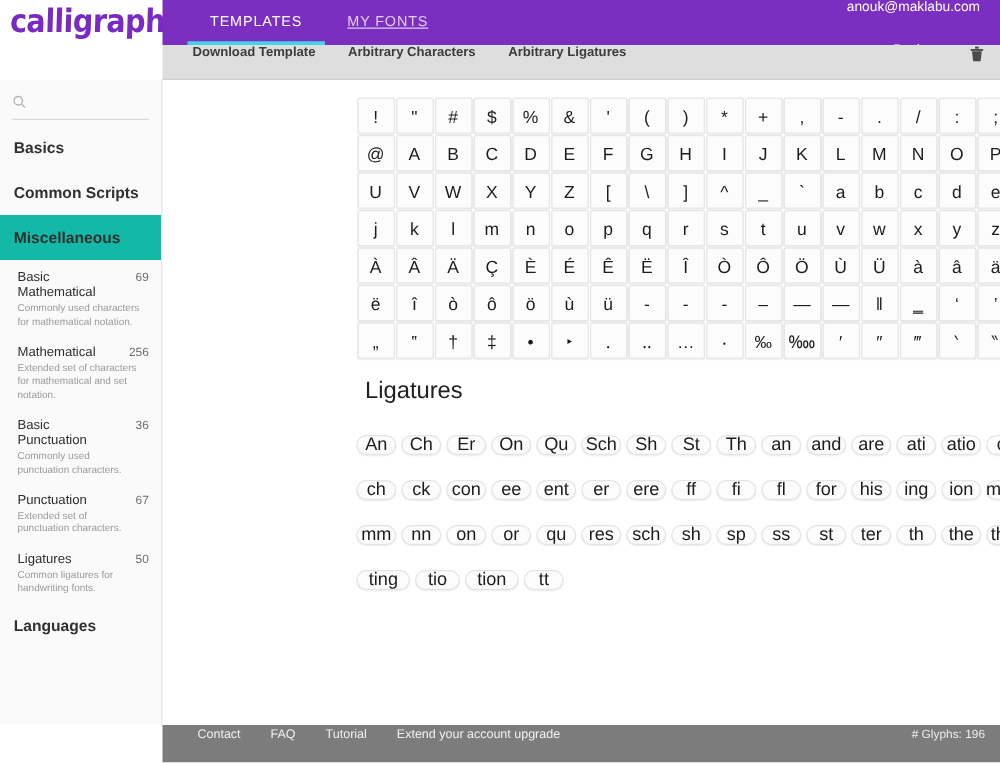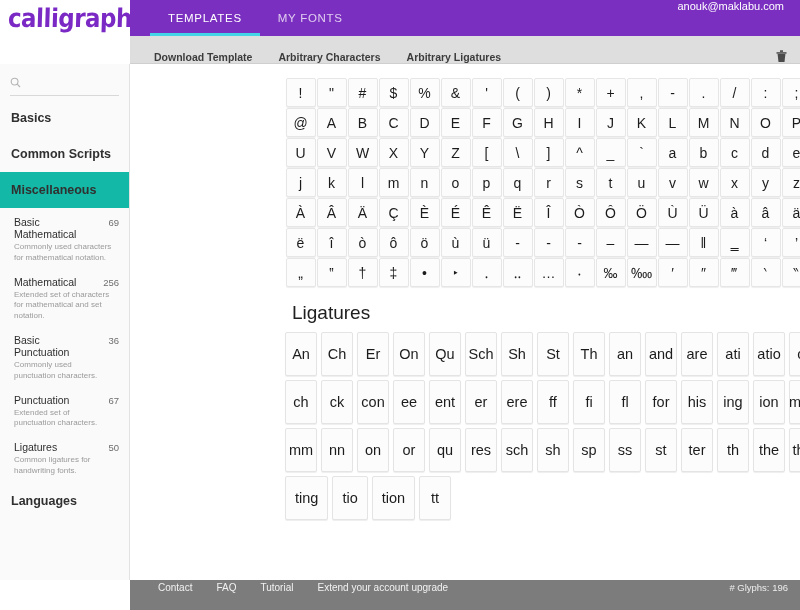--- a/index.html
+++ b/index.html
@@ -26,36 +26,36 @@
   }
   .topnav {
     flex: 1; background: #7b2fc0; display: flex; align-items: stretch;
     padding-left: 20px; position: relative;
   }
   .topnav-item {
     display: flex; align-items: center; padding: 0 18px;
     color: #ffffff; font-size: 11.5px; letter-spacing: 0.7px;
     cursor: pointer; position: relative; justify-content: flex-end;
   }
-  .topnav-item.inactive { color: #e0cdf0; }
+  .topnav-item.inactive { color: #e0cdf0; text-decoration: underline; }
   .topnav-item.active::after {
     content: ""; position: absolute; left: 0; right: 0; bottom: 0;
     height: 3px; background: #43d4e8;
   }
   .topnav-right {
     margin-left: auto; display: flex; align-items: center;
     padding-right: 16px; gap: 22px; flex-direction: column;
   }
   .topnav-right span { color: #ffffff; font-size: 11px; cursor: pointer; }
 
   
   .subbarwrap { height: 28px; flex: 0 0 28px; display: flex; }
   .subbar-left { width: 130px; flex: 0 0 130px; background: #ffffff; }
   .subbar {
-    flex: 1; background: #dedede; display: flex; align-items: flex-end;
+    flex: 1; background: #dedede; display: flex; align-items: flex-start;
     padding-left: 24px; gap: 26px; position: relative;
     border-bottom: 1px solid #cfcfcf;
   }
   .subbar-item { font-size: 10.5px; font-weight: bold; color: #3c3c3c; cursor: pointer; }
   .trash { margin-left: auto; margin-right: 12px; cursor: pointer; display: flex; }
 
   
   .bodyrow { flex: 1; display: flex; min-height: 0; }
 
   
@@ -102,26 +102,26 @@
   .charrow .tile { width: 30px; height: 29px; }
   .cellwrap { padding: 0 0.5px; }
 
   .section-title {
     font-size: 19px; color: #202020; font-weight: normal;
     padding: 14px 0 8px 162px;
   }
   .ligrows { padding-left: 155px; padding-right: 20px; }
   .ligrow { display: flex; margin-bottom: 4px; }
   .lig-tile {
-    height: 44px; min-width: 32px; padding: 0 9px;
-    background: #fcfcfc; border: 1px solid #e4e4e4; border-radius: 2px;
+    height: 16px; min-width: 32px; padding: 0 9px;
+    background: #fcfcfc; border: 1px solid #e4e4e4; border-radius: 12px;
     display: flex; align-items: center; justify-content: center;
     font-size: 14.5px; color: #1c1c1c; cursor: pointer;
     box-shadow: 0 1px 1px rgba(0,0,0,0.07);
-    margin: 0 4px 0 0;
+    margin: 16px 4px 0 0;
   }
 
   
   .footer {
     height: 30px; flex: 0 0 30px; display: flex;
   }
   .footer-left { width: 130px; flex: 0 0 130px; background: #ffffff; }
   .footer-bar {
     flex: 1; background: #7c7c7c; display: flex; align-items: center;
     padding: 0 12px 16px 28px; gap: 24px;

